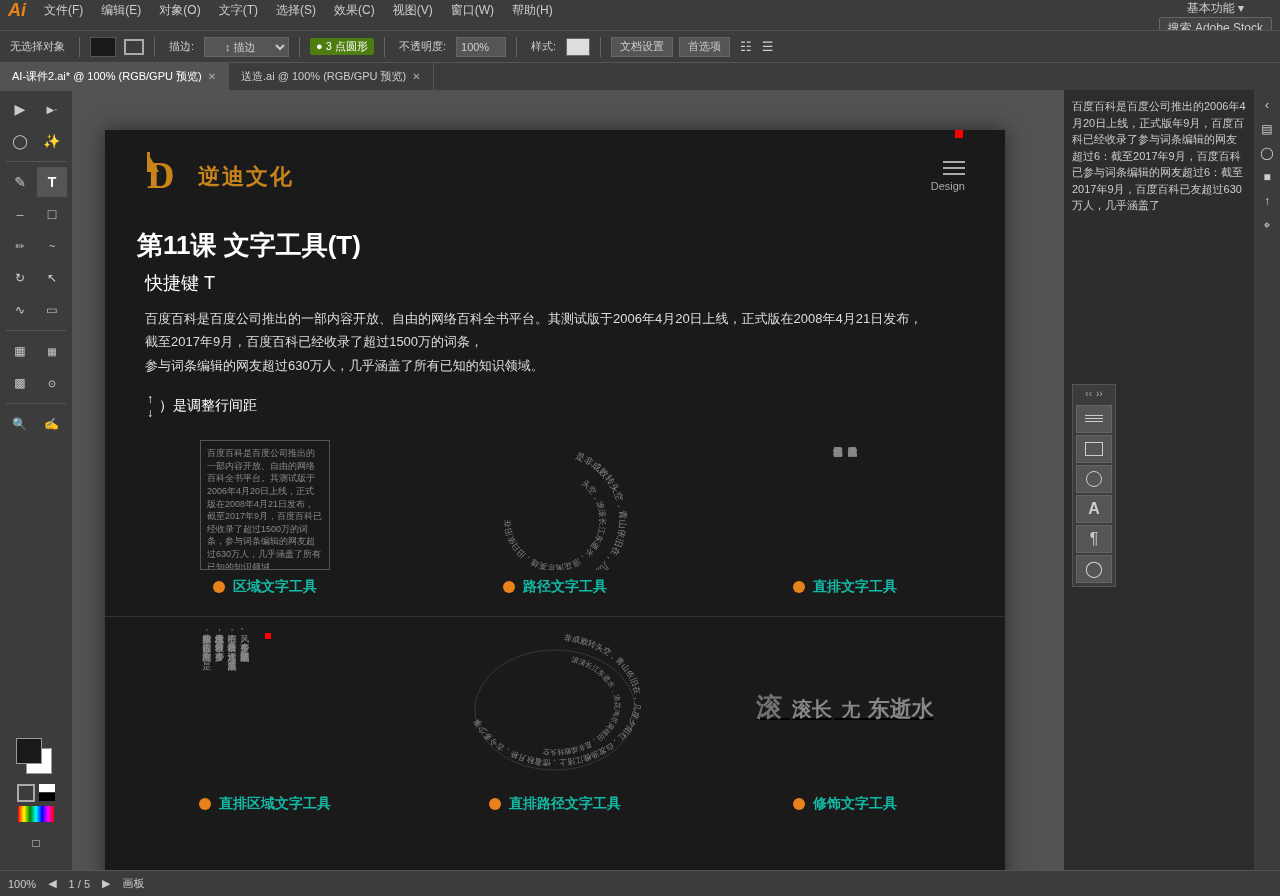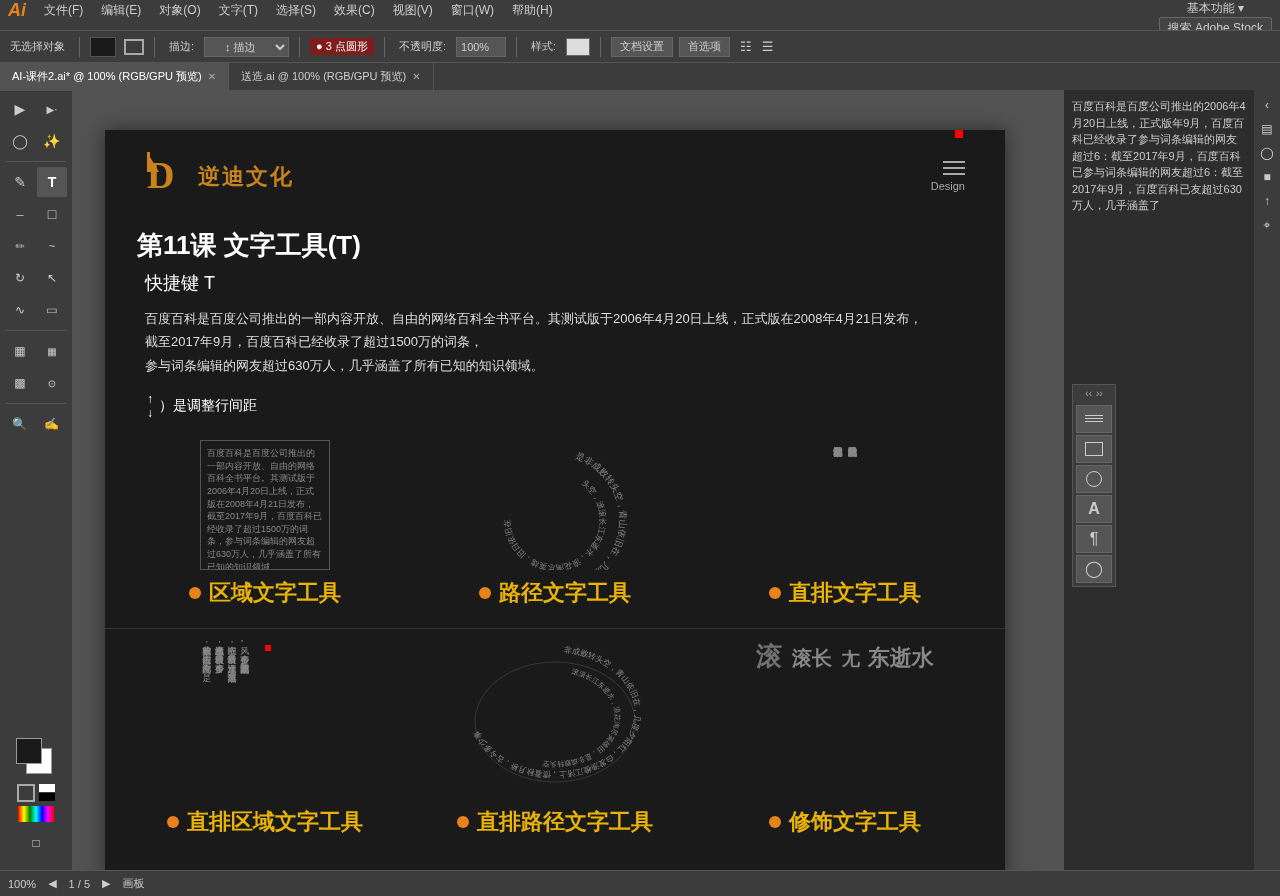--- a/index.html
+++ b/index.html
@@ -165,21 +165,21 @@
       flex: 1; display: flex; flex-direction: column; align-items: center;
     }
 
     .section-label {
       display: flex; align-items: center; gap: 8px; margin-top: 8px;
     }
     .orange-dot {
       width: 12px; height: 12px; border-radius: 50%; background: #e8821a; flex-shrink: 0;
     }
     .label-text {
-      color: #eab308; font-size: 22px; font-weight: bold;
+      color: #14b8a6; font-size: 14px; font-weight: bold;
     }
 
     
     .bottom-examples-row {
       display: flex; align-items: flex-start; padding: 0 20px;
       gap: 10px; margin-bottom: 20px; margin-top: 10px;
     }
 
     
     #canvas-scroll {
@@ -226,21 +226,21 @@
   <span class="toolbar-item">无选择对象</span>
   <div class="toolbar-separator"></div>
   <div style="width:26px;height:20px;background:#1a1a1a;border:1px solid #555;display:inline-block;"></div>
   <div style="width:20px;height:16px;background:none;border:2px solid #aaa;display:inline-block;margin-left:2px;"></div>
   <div class="toolbar-separator"></div>
   <span class="toolbar-item">描边:</span>
   <select class="toolbar-select">
     <option>↕ 描边</option>
   </select>
   <div class="toolbar-separator"></div>
-  <span style="background:#7f1d1d;color:#fff;font-size:11px;padding:1px 6px;border-radius:2px;">● <span>3 点圆形</span></span>
+  <span style="background:#4d7c0f;color:#fff;font-size:11px;padding:1px 6px;border-radius:2px;">● <span>3 点圆形</span></span>
   <div class="toolbar-separator"></div>
   <span class="toolbar-item">不透明度:</span>
   <input class="toolbar-input" value="100%" style="width: 50px;">
   <div class="toolbar-separator"></div>
   <span class="toolbar-item">样式:</span>
   <div style="width:24px;height:18px;background:#ddd;border:1px solid #666;display:inline-block;"></div>
   <div class="toolbar-separator"></div>
   <button class="toolbar-btn">文档设置</button>
   <button class="toolbar-btn">首选项</button>
   <span style="color:#ccc;font-size:13px;margin-left:4px;">☷</span>
@@ -458,21 +458,21 @@
                 </text>
               </svg>
             </div>
             <div class="section-label">
               <div class="orange-dot"></div>
               <span class="label-text">直排路径文字工具</span>
             </div>
           </div>
 
           <div class="example-box">
-            <div style="width:200px;height:160px;display:flex;align-items:flex-start;justify-content:center;">
+            <div style="width:200px;height:160px;display:flex;align-items:center;justify-content:center;text-decoration:underline;">
               <div style="font-size:28px;color:#888;font-weight:bold;font-family:'Microsoft YaHei',sans-serif;">
                 <span style="font-size:26px;opacity:0.8;">滚</span>
                 <span style="font-size:20px;margin:0 2px;">滚长</span>
                 <span style="font-size:18px;">⺐</span>
                 <span style="font-size:22px;">东逝水</span>
               </div>
             </div>
             <div class="section-label">
               <div class="orange-dot"></div>
               <span class="label-text">修饰文字工具</span>

